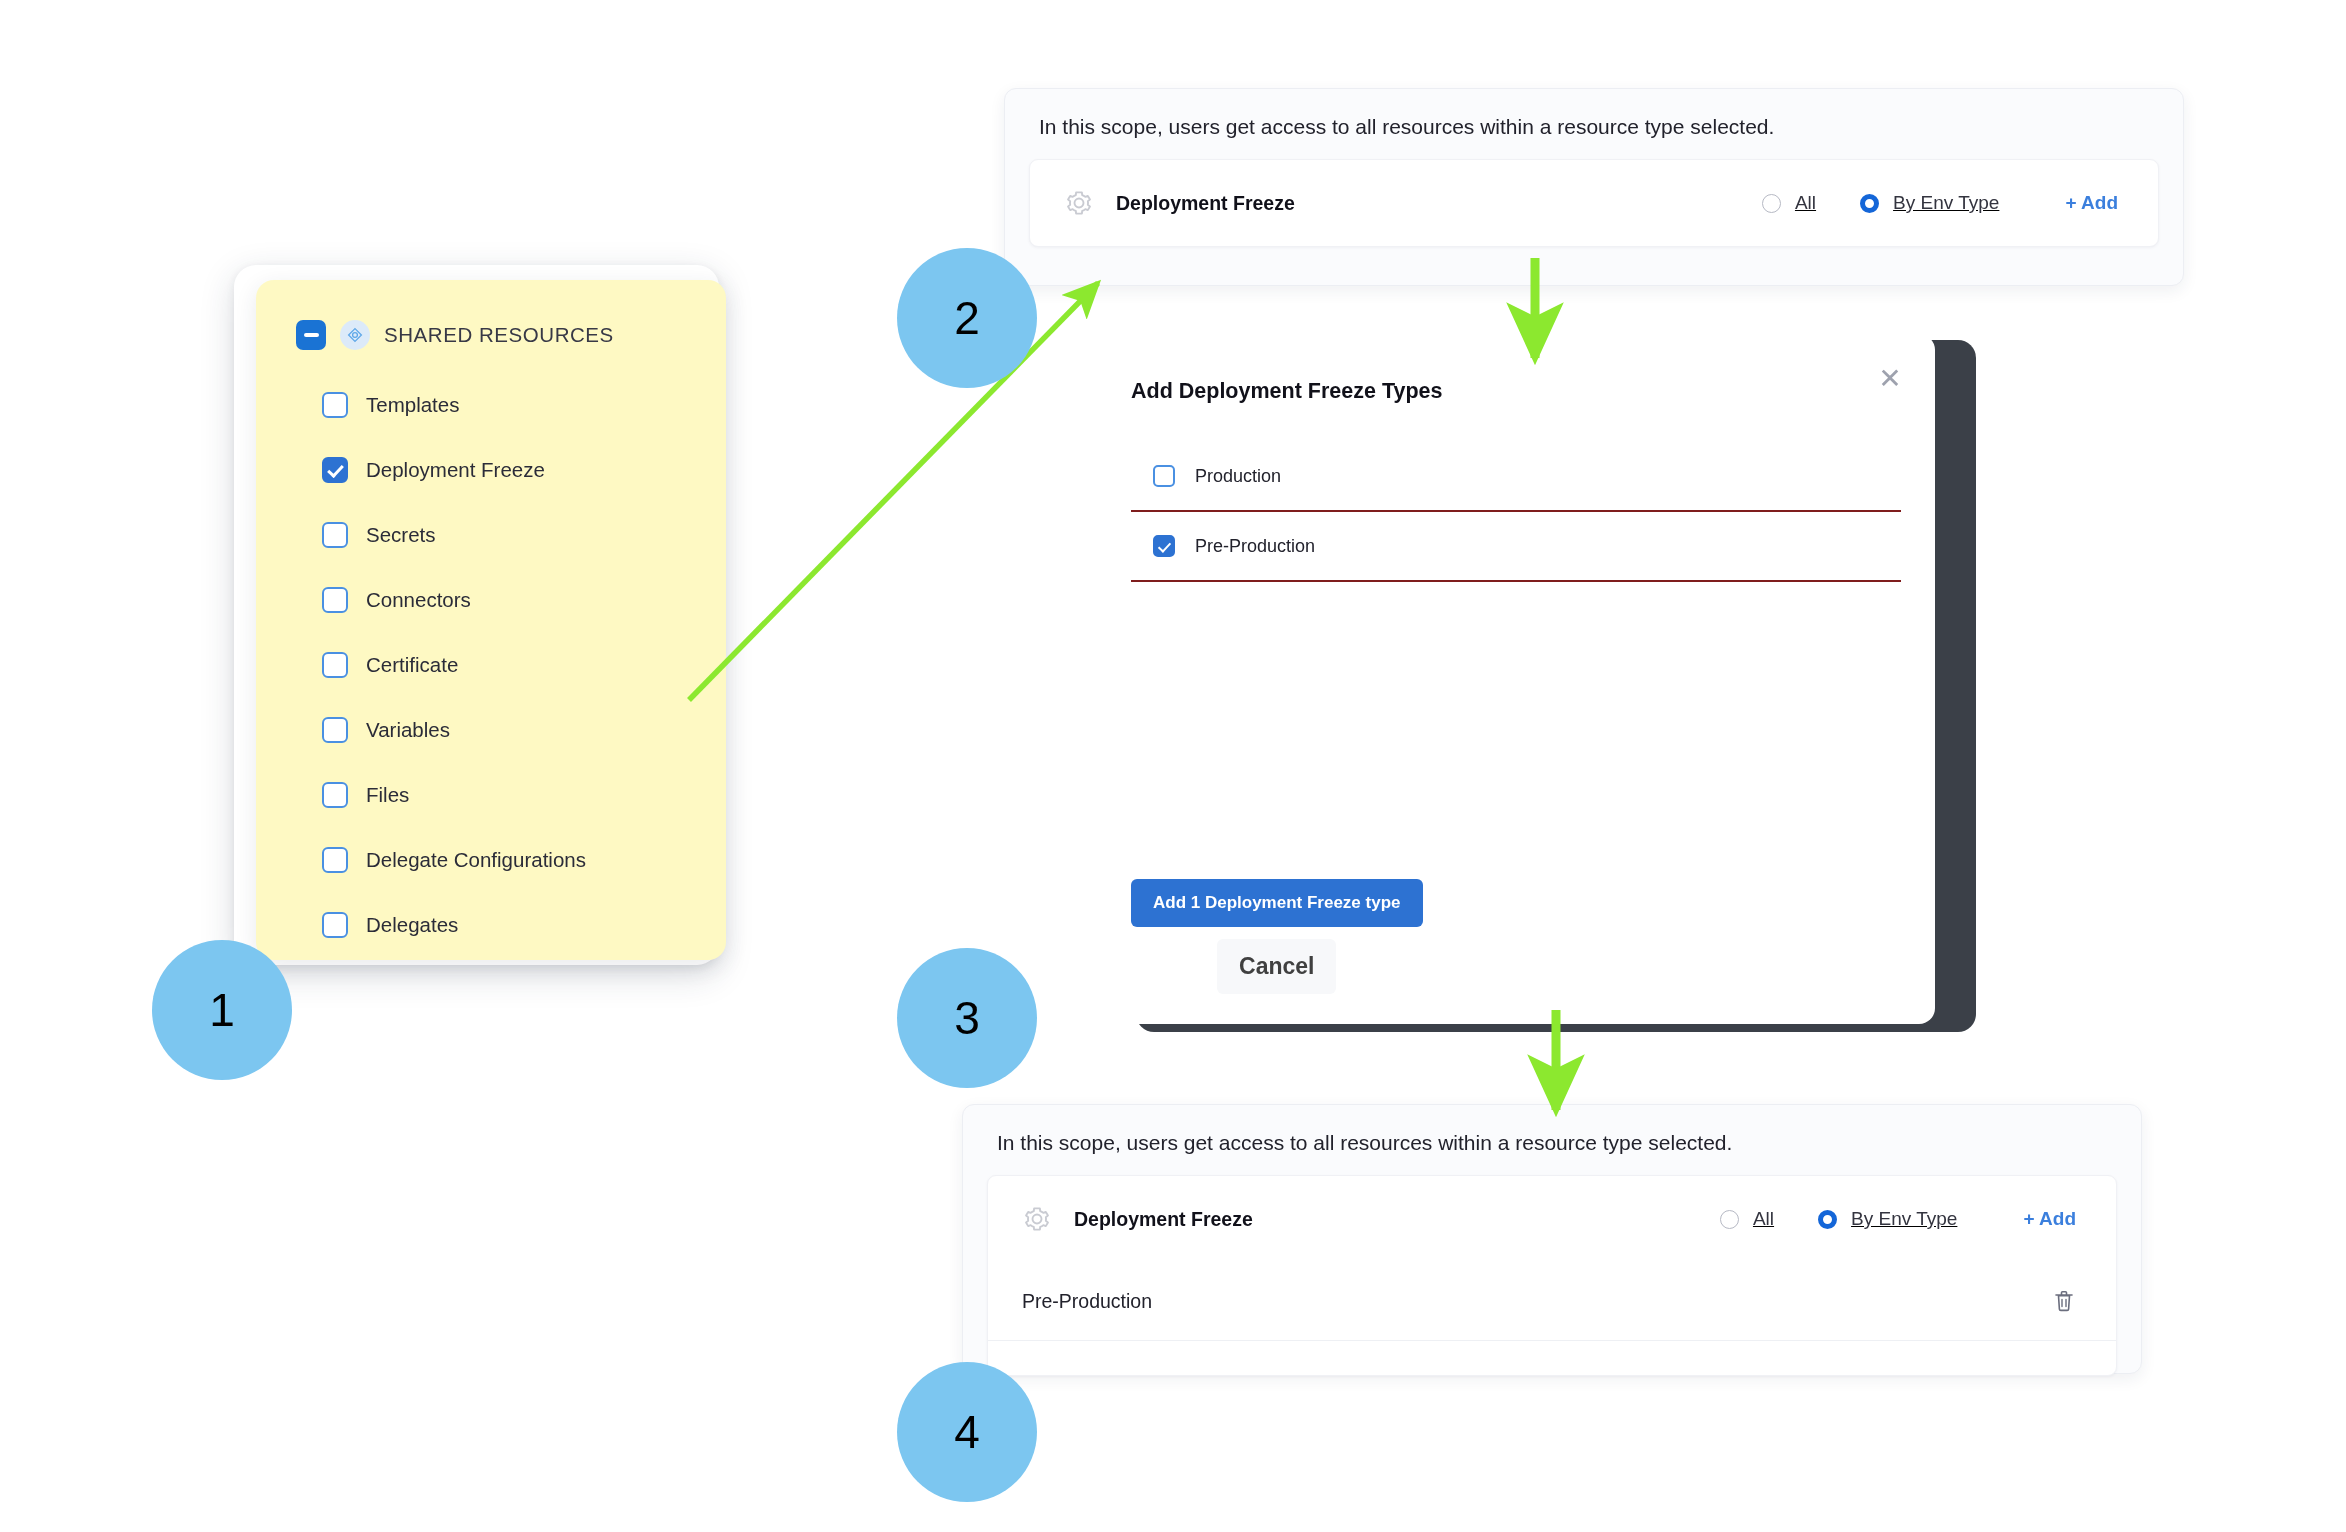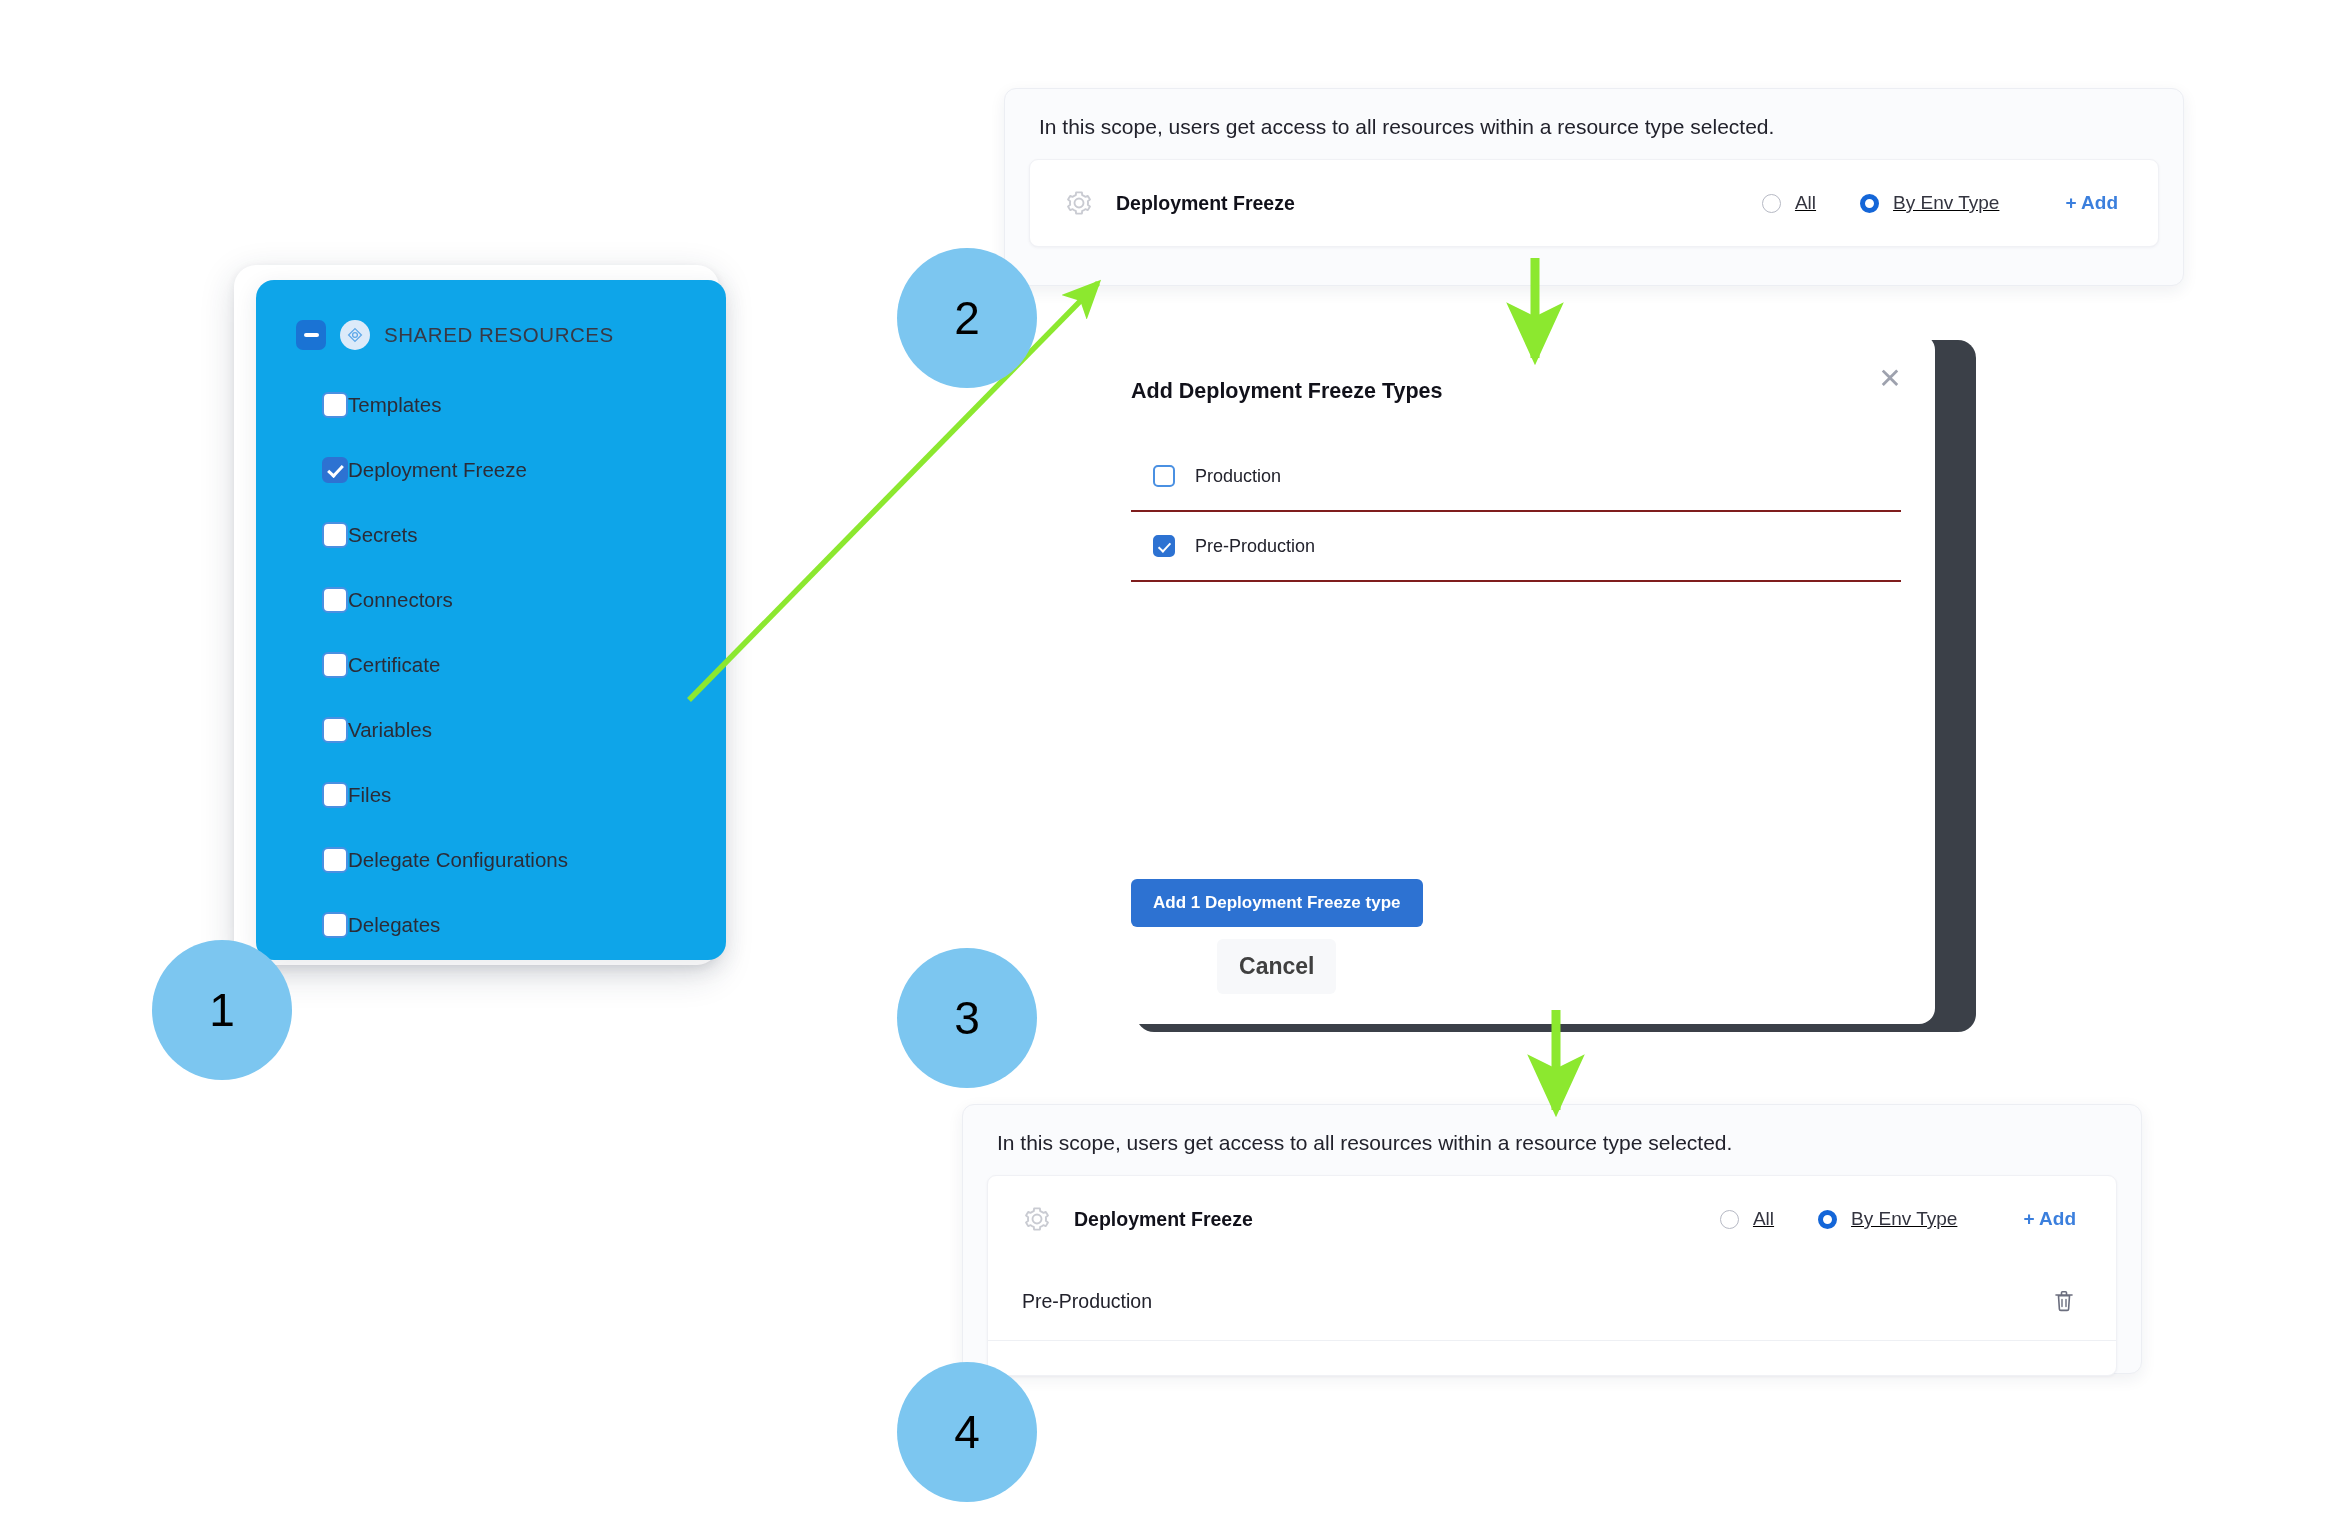--- a/index.html
+++ b/index.html
@@ -38,21 +38,21 @@
     width: 485px; height: 700px;
     background: #ffffff;
     border-radius: 22px;
     box-shadow: 0 10px 34px rgba(35,45,70,.17), 0 2px 8px rgba(35,45,70,.08);
     z-index: 5;
   }
   #tree-card {
     position: absolute;
     left: 256px; top: 280px;
     width: 470px; height: 680px;
-    background: #0ea5e9;
+    background: #fef9c3;
     border-radius: 18px;
     box-shadow: 0 6px 22px rgba(35,45,70,.10);
     z-index: 6;
     overflow: hidden;
   }
   .tree-header {
     display: flex;
     align-items: center;
     padding: 40px 0 0 40px;
     gap: 14px;
@@ -78,20 +78,21 @@
   .tree-header-label {
     font-size: 20.5px;
     letter-spacing: .55px;
     color: #383946;
     font-weight: 400;
   }
   .tree-list { padding: 22px 0 0 66px; }
   .tree-item {
     display: flex;
     align-items: center;
+    gap: 18px;
     height: 65px;
   }
   .cbox {
     width: 26px; height: 26px;
     border: 2px solid #4a90e2;
     border-radius: 6px;
     background: #fff;
     box-sizing: border-box;
     flex: 0 0 auto;
     position: relative;

